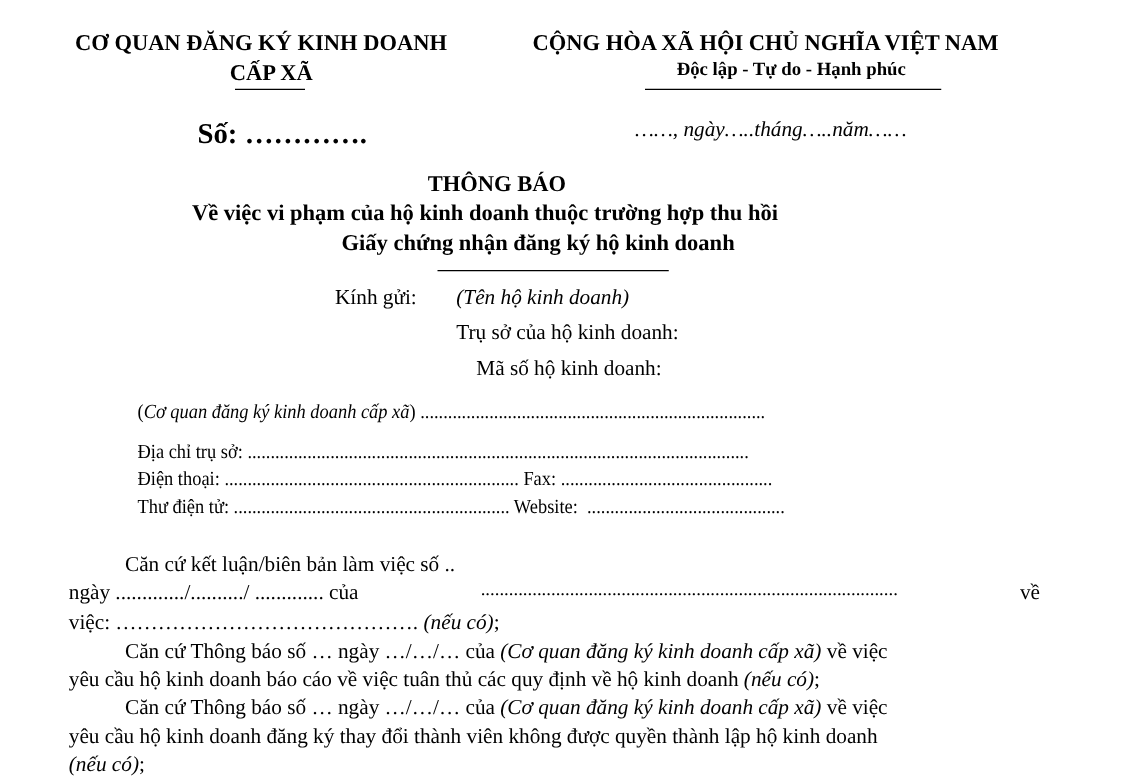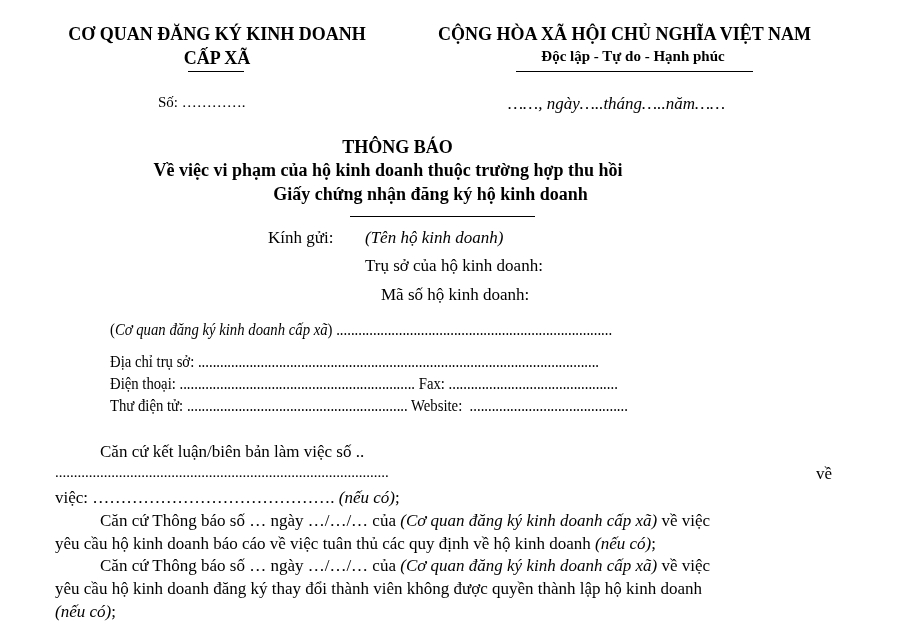--- a/index.html
+++ b/index.html
@@ -10,26 +10,26 @@
   }
   .abs { position: absolute; white-space: nowrap; line-height: 1; }
   .b { font-weight: bold; }
   .i { font-style: italic; }
   .rule { position: absolute; height: 1px; background: #000; }
   .just { position: absolute; left: 55px; width: 777px; white-space: nowrap; line-height: 1; display: flex; justify-content: space-between; }
 </style>
 </head>
 <body>
 
-<div class="abs b" style="left:60px; top:25px; width:314px; font-size:18px; text-align:center;">CƠ QUAN ĐĂNG KÝ KINH DOANH</div>
+<div class="abs b" style="left:60px; top:25px; width:314px; font-size:18px; ">CƠ QUAN ĐĂNG KÝ KINH DOANH</div>
 <div class="abs b" style="left:60px; top:49px; width:314px; font-size:18px; text-align:center; text-underline-offset:2px;">CẤP XÃ</div>
 <div class="rule" style="left:188px; top:71px; width:56px;"></div>
-<div class="abs" style="left:158px; top:95px; font-size:15px;">Số: ………….</div>
+<div class="abs" style="left:158px; top:95px; font-size:23px;font-weight:bold;">Số: ………….</div>
 
-<div class="abs b" style="left:438px; top:25px; font-size:18px;">CỘNG HÒA XÃ HỘI CHỦ NGHĨA VIỆT NAM</div>
+<div class="abs b" style="left:426px; top:25px; font-size:18px;">CỘNG HÒA XÃ HỘI CHỦ NGHĨA VIỆT NAM</div>
 <div class="abs b" style="left:438px; top:49px; width:390px; font-size:15px; text-align:center;">Độc lập - Tự do - Hạnh phúc</div>
 <div class="rule" style="left:516px; top:71px; width:237px;"></div>
 <div class="abs i" style="left:508px; top:95px; font-size:17px;">……, ngày…..tháng…..năm……</div>
 
 <div class="abs b" style="left:0; width:795px; top:138px; font-size:18px; text-align:center;">THÔNG BÁO</div>
 <div class="abs b" style="left:0; width:776px; top:161px; font-size:18px; text-align:center;">Về việc vi phạm của hộ kinh doanh thuộc trường hợp thu hồi</div>
 <div class="abs b" style="left:0; width:861px; top:185px; font-size:18px; text-align:center;">Giấy chứng nhận đăng ký hộ kinh doanh</div>
 <div class="rule" style="left:350px; top:216px; width:185px;"></div>
 
 <div class="abs" style="left:268px; top:229px;">Kính gửi:</div>
@@ -56,20 +56,21 @@
 
 <div class="abs" style="left:110px; top:398px; font-size:16px; transform:scaleX(0.92); transform-origin:left;">
   <span>Thư điện tử:</span>
   <span>............................................................</span>
   <span>Website:</span>&nbsp;
   <span>...........................................</span>
 </div>
 
 <div class="abs" style="left:100px; top:443px;">Căn cứ kết luận/biên bản làm việc số ..</div>
 <div class="just" style="top:465px;">
+  <span>ngày ............./........../ ............. của</span>
   <span style="font-size:15px;">.........................................................................................</span>
   <span>về</span>
 </div>
 <div class="abs" style="left:55px; top:489px;">
   <span>việc: ……………………………………. </span><span class="i">(nếu có)</span><span>;</span>
 </div>
 
 <div class="abs" style="left:100px; top:512px;">
   <span>Căn cứ Thông báo số … ngày …/…/… của </span><span class="i">(Cơ quan đăng ký kinh doanh cấp xã)</span><span> về việc</span>
 </div>

